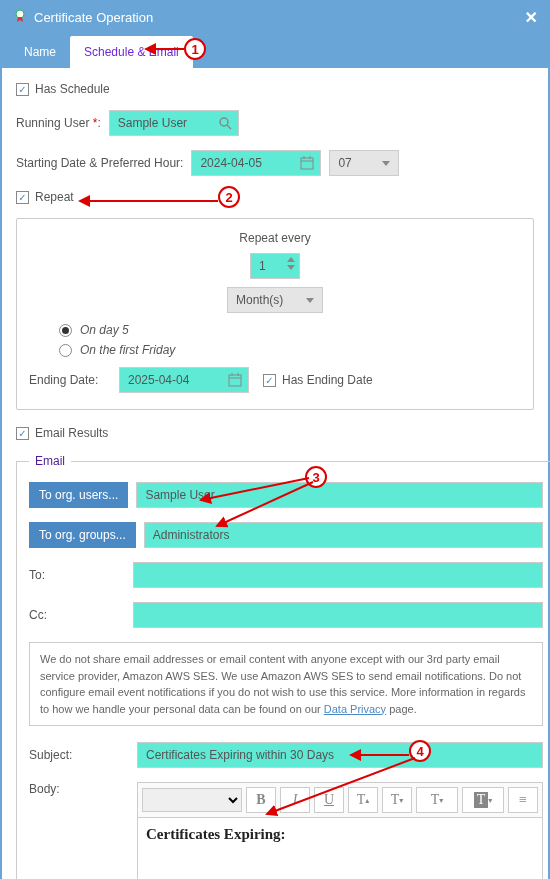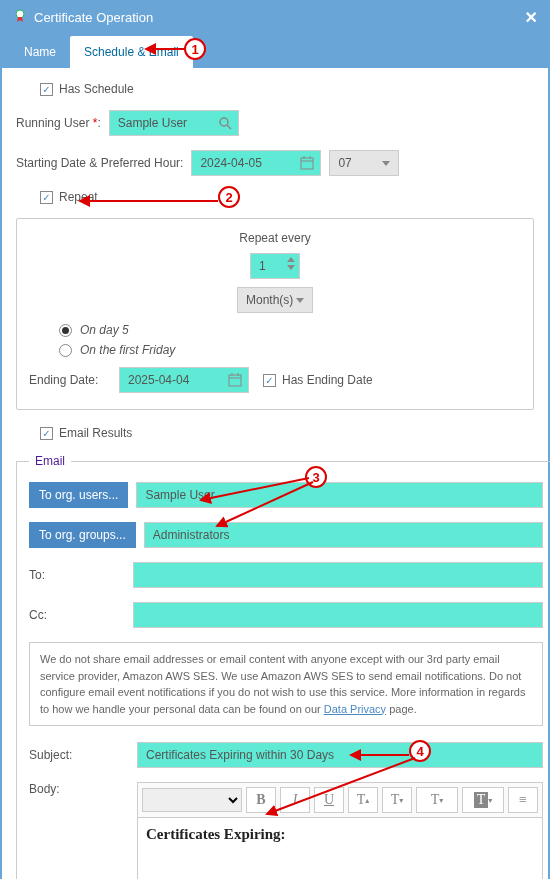--- a/index.html
+++ b/index.html
@@ -5,24 +5,24 @@
 * { box-sizing: border-box; margin: 0; padding: 0; }
 body { font-family: Arial, Helvetica, sans-serif; font-size: 12px; color: #555; background: #fff; width: 550px; }
 .modal { border: 2px solid #6aa5d8; }
 .titlebar { background: #6aa5d8; color: #fff; height: 30px; display: flex; align-items: center; padding: 0 10px; justify-content: space-between; }
 .titlebar .left { display: flex; align-items: center; gap: 6px; }
 .titlebar-icon svg { width: 16px; height: 16px; }
 .title-text { font-size: 13px; }
 .close-x { color: #fff; font-weight: bold; font-size: 16px; cursor: pointer; }
 .tabs { background: #6aa5d8; display: flex; padding: 0 0 0 8px; height: 36px; align-items: flex-end; position: relative; }
 .tab { padding: 9px 14px; color: #fff; font-size: 12px; cursor: pointer; }
-.tab.active { background: #fff; color: #0369a1; border-radius: 2px 2px 0 0; }
+.tab.active { background: #fff; color: #6d28d9; border-radius: 2px 2px 0 0; }
 .content { background: #fff; padding: 14px 14px 20px 14px; position: relative; }
 .row { display: flex; align-items: center; margin-bottom: 14px; gap: 8px; }
-.checkbox { display: flex; align-items: center; gap: 6px; margin-left: 24px; }
+.checkbox { display: flex; align-items: center; gap: 6px; }
 .chk { width: 13px; height: 13px; border: 1px solid #888; display: inline-flex; align-items: center; justify-content: center; font-size: 10px; color: #4a89c4; background: #fff; cursor: pointer; }
 .chk.checked::after { content: "✓"; }
 label, .lbl { font-size: 12px; color: #555; }
 .req { color: #d00; }
 .input { border: 1px solid #ccc; height: 26px; padding: 0 8px; font-size: 12px; color: #555; background: #5eead4; display: flex; align-items: center; }
 .input.search { width: 130px; position: relative; }
 .search-ico { position: absolute; right: 6px; top: 5px; color: #888; }
 .select { border: 1px solid #ccc; height: 26px; padding: 0 24px 0 8px; font-size: 12px; color: #555; background: #e5e5e5; display: flex; align-items: center; position: relative; cursor: pointer; }
 .select .caret { position: absolute; right: 8px; top: 10px; border-left: 4px solid transparent; border-right: 4px solid transparent; border-top: 5px solid #888; }
 .dateinput { width: 130px; position: relative; }
@@ -145,21 +145,21 @@
     <div class="group-box">
       <div class="row" style="margin-bottom:10px;flex-direction:column;">
         <label>Repeat every</label>
         <div class="input spinner">
           <span>1</span>
           <div class="spin-btns">
               <div class="up"></div>
               <div class="down"></div>
             </div>
         </div>
-        <div class="select" style="width:76px;">
+        <div class="select" style="width:96px;">
           <span>Month(s)</span>
             <span class="caret"></span>
         </div>
       </div>
       <div class="radio-row">
         <span class="radio selected"></span>
         <label>On day 5</label>
       </div>
       <div class="radio-row">
         <span class="radio"></span>

